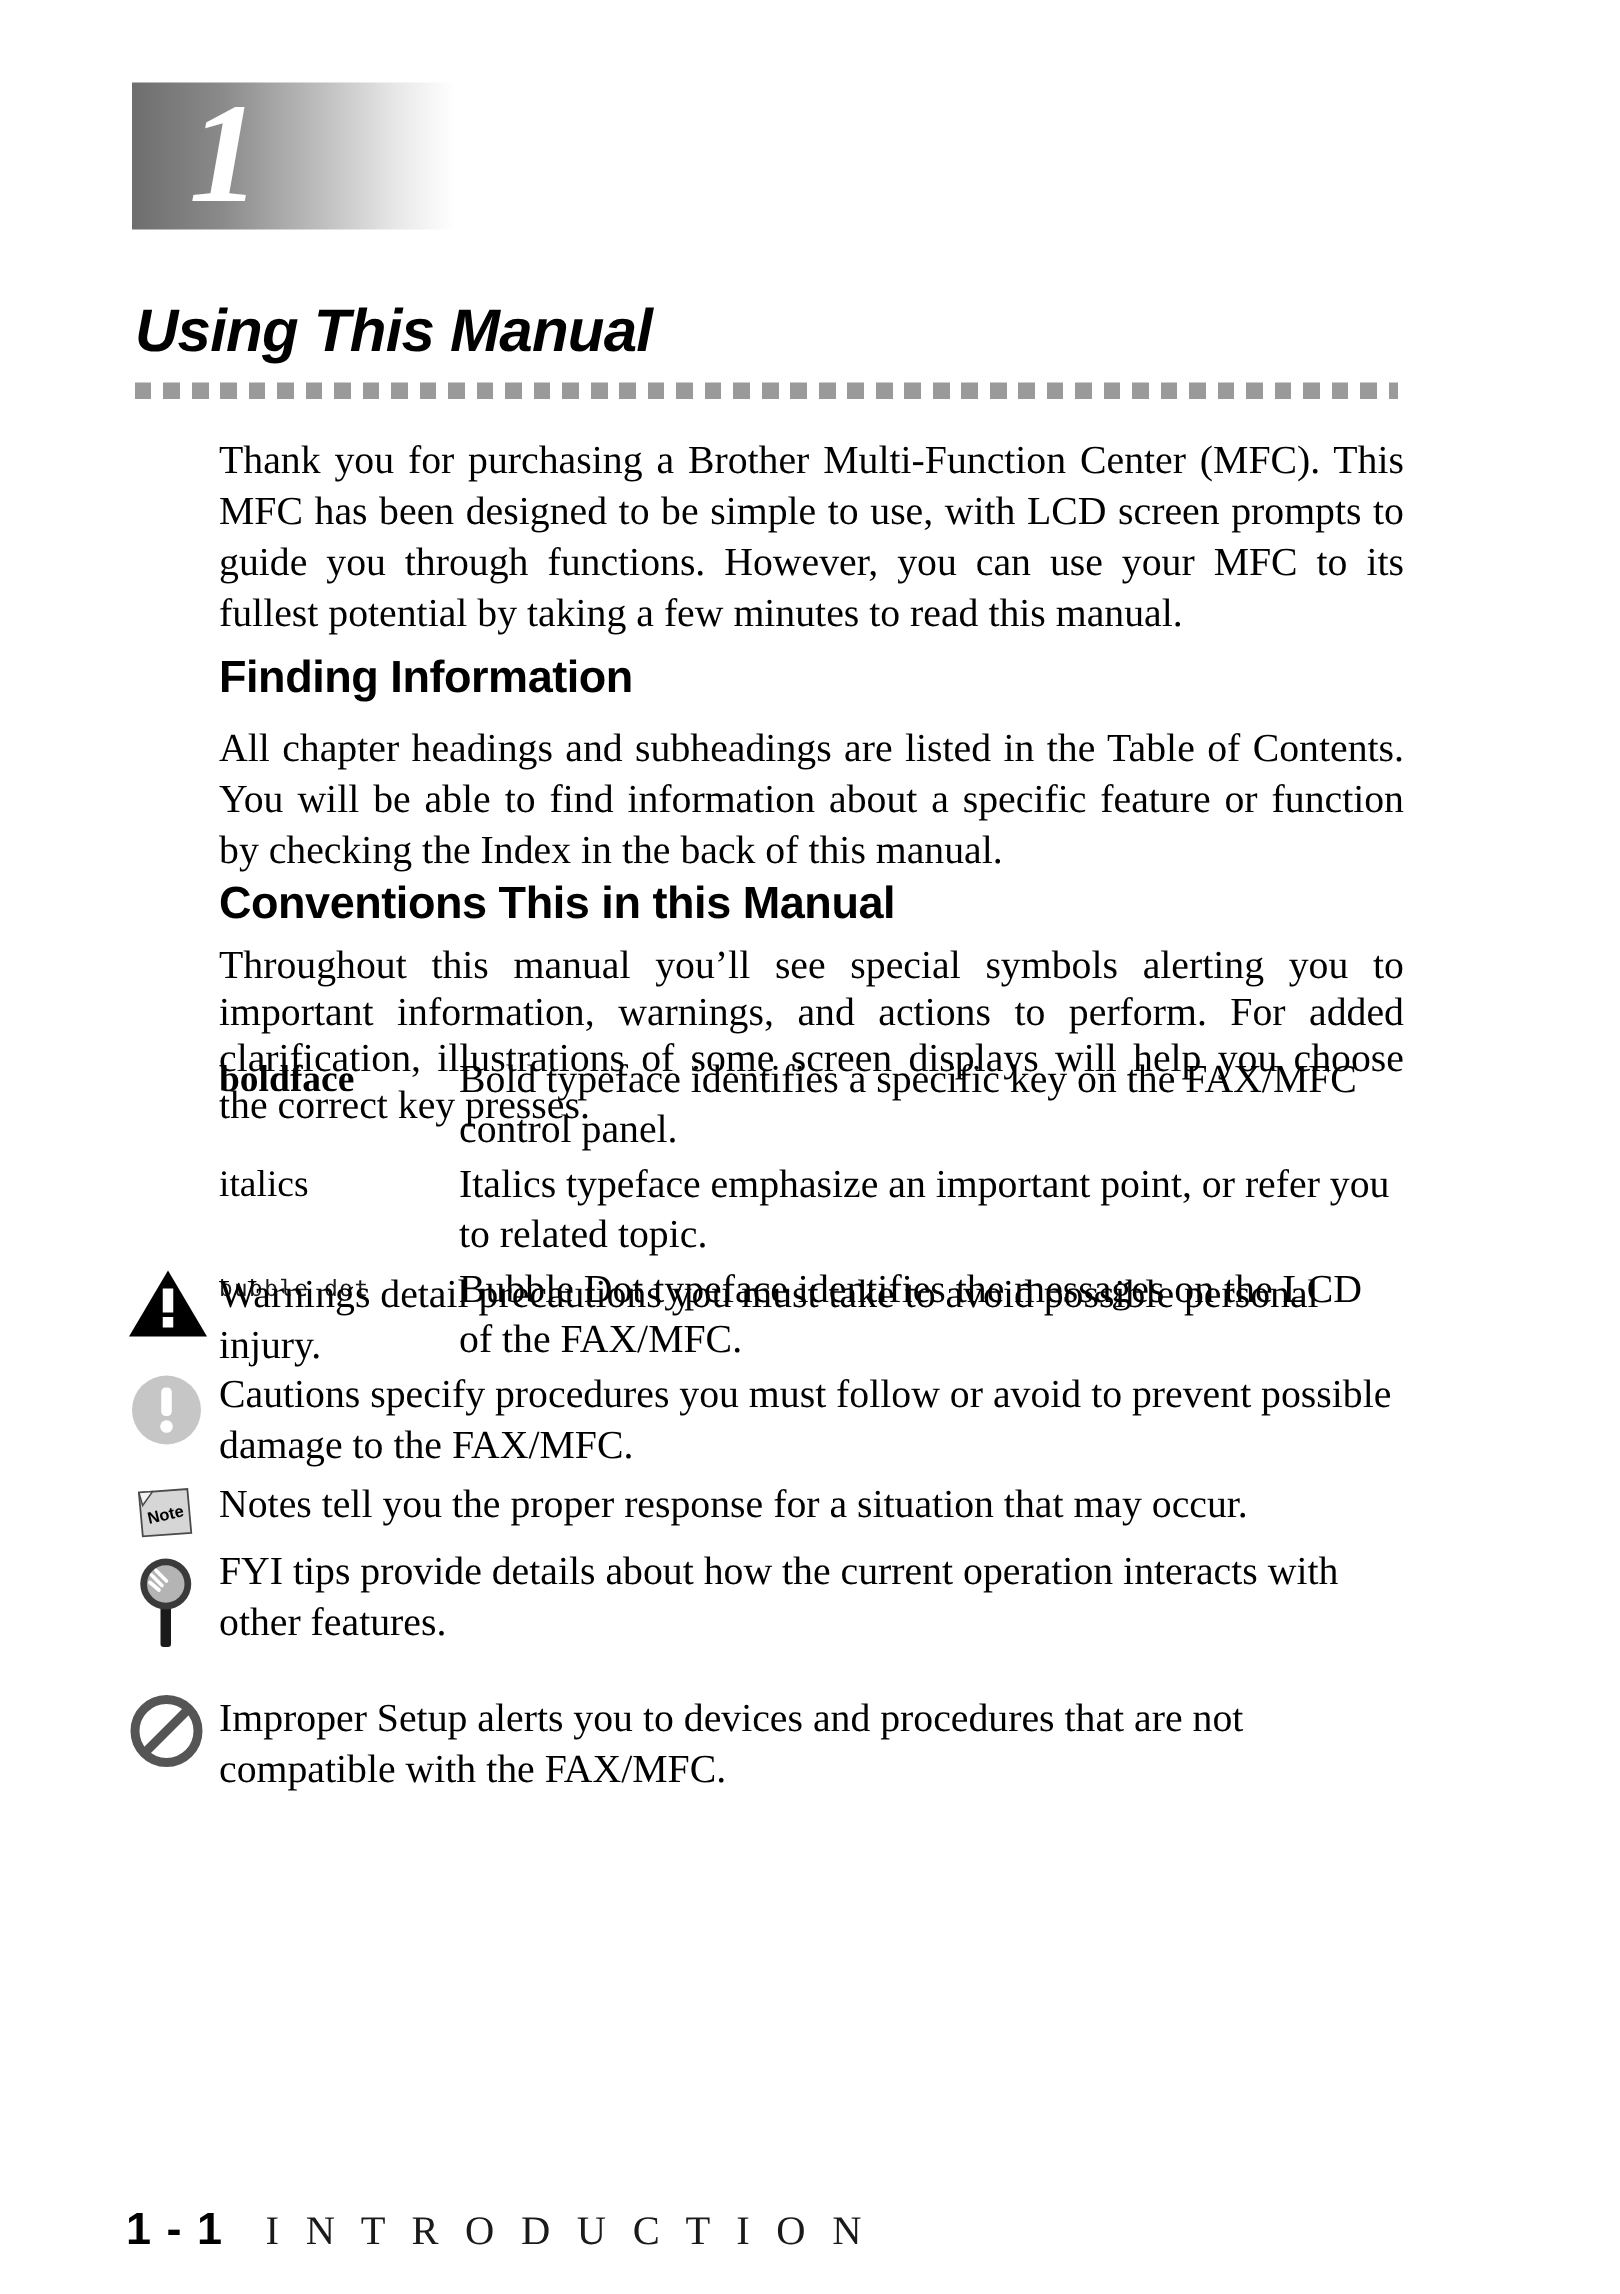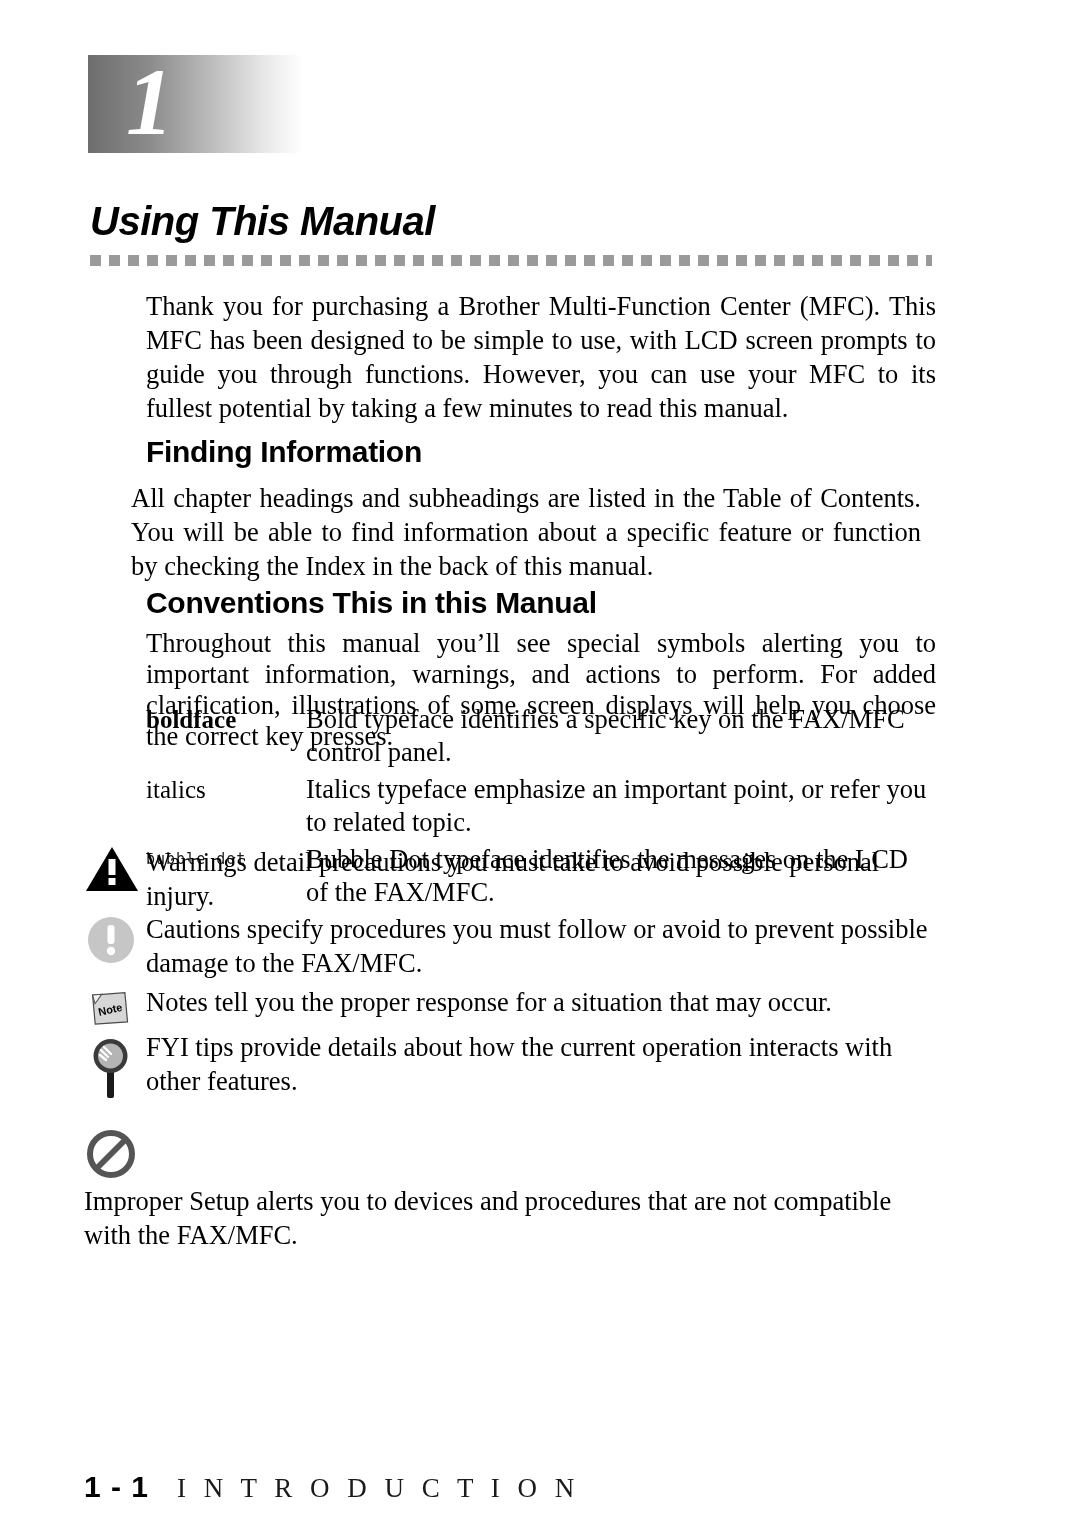--- a/index.html
+++ b/index.html
@@ -94,21 +94,21 @@
     position: absolute;
     font-size: 26.5px;
     line-height: 34px;
     color: #000000;
     text-align: justify;
   }
   .body-block.tight { line-height: 31px; }
 
   .intro-para   { left: 146px; top: 289px;  width: 790px; }
   .finding-head { left: 146px; top: 434px;  }
-  .finding-para { left: 131px; top: 481px;  width: 790px; }
+  .finding-para { left: 146px; top: 481px;  width: 790px; }
   .conv-head    { left: 146px; top: 585px;  }
   .conv-para    { left: 146px; top: 628px;  width: 790px; }
 
   .sub-head {
     position: absolute;
     font-family: "Liberation Sans", "DejaVu Sans", sans-serif;
     font-weight: 700;
     font-size: 30px;
     line-height: 36px;
     letter-spacing: -0.3px;
@@ -162,21 +162,21 @@
   .note-text {
     font-size: 26.5px;
     line-height: 34px;
     color: #000000;
   }
 
   .blk-warning  { left: 84px;  top: 845px;  width: 852px; }
   .blk-caution  { left: 84px;  top: 912px;  width: 852px; }
   .blk-note     { left: 84px;  top: 985px;  width: 852px; }
   .blk-fyi      { left: 84px;  top: 1030px; width: 852px; }
-  .blk-improper { left: 84px;  top: 1128px; width: 852px; flex-direction: column; }
+  .blk-improper { left: 84px;  top: 1128px; width: 852px; }
 
   .icon-slot {
     width: 62px;
     height: 56px;
     position: relative;
   }
   .icon-slot svg { display: block; }
 
   .txt-pad { padding-left: 0; }
 

